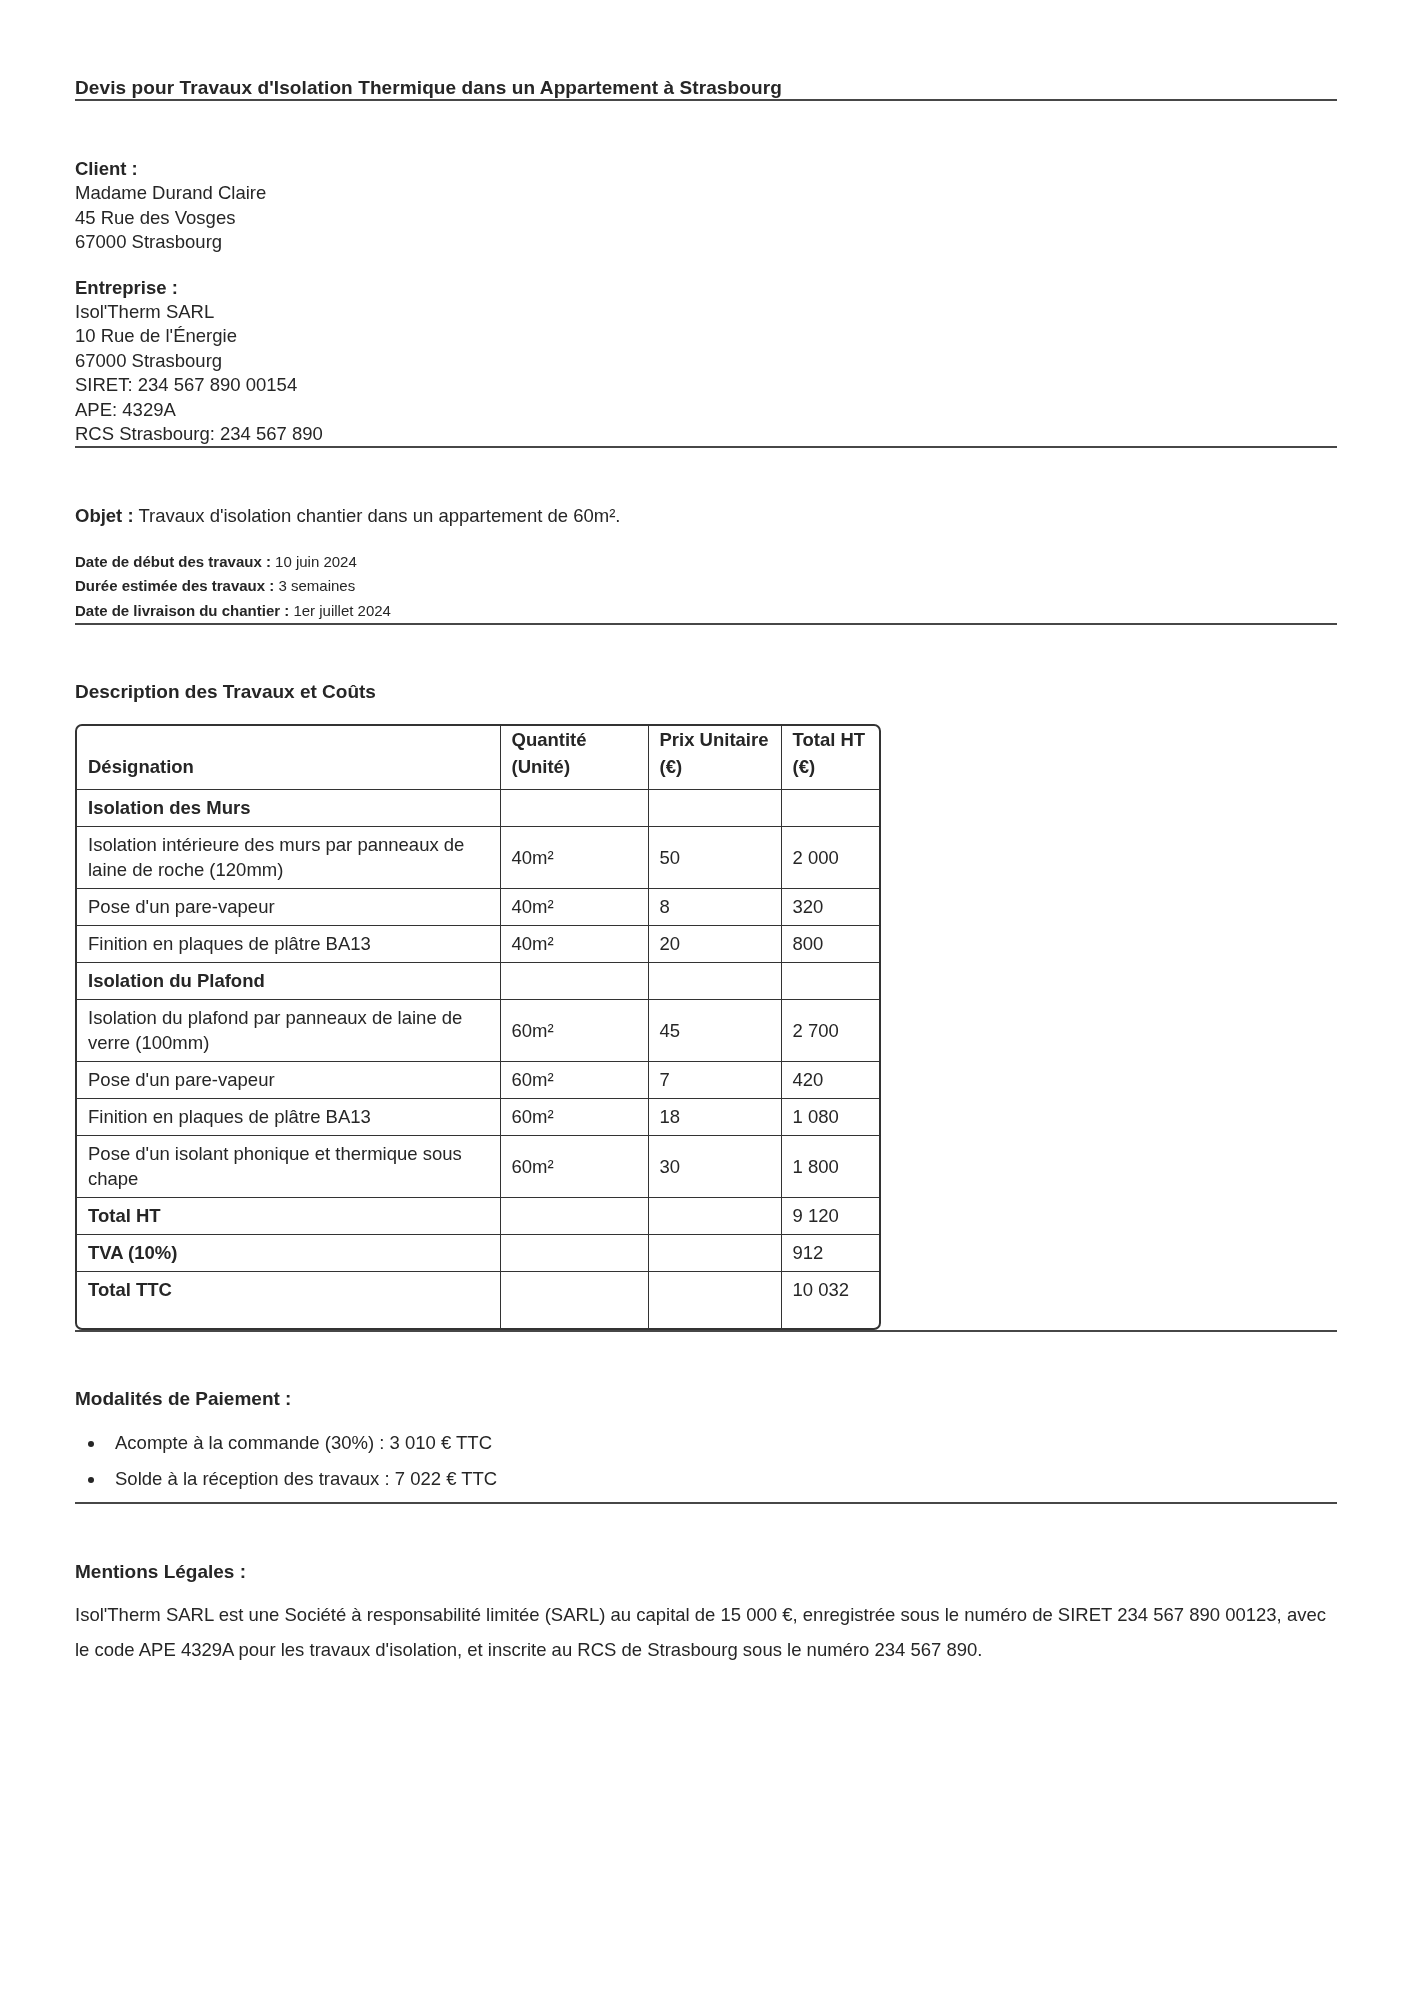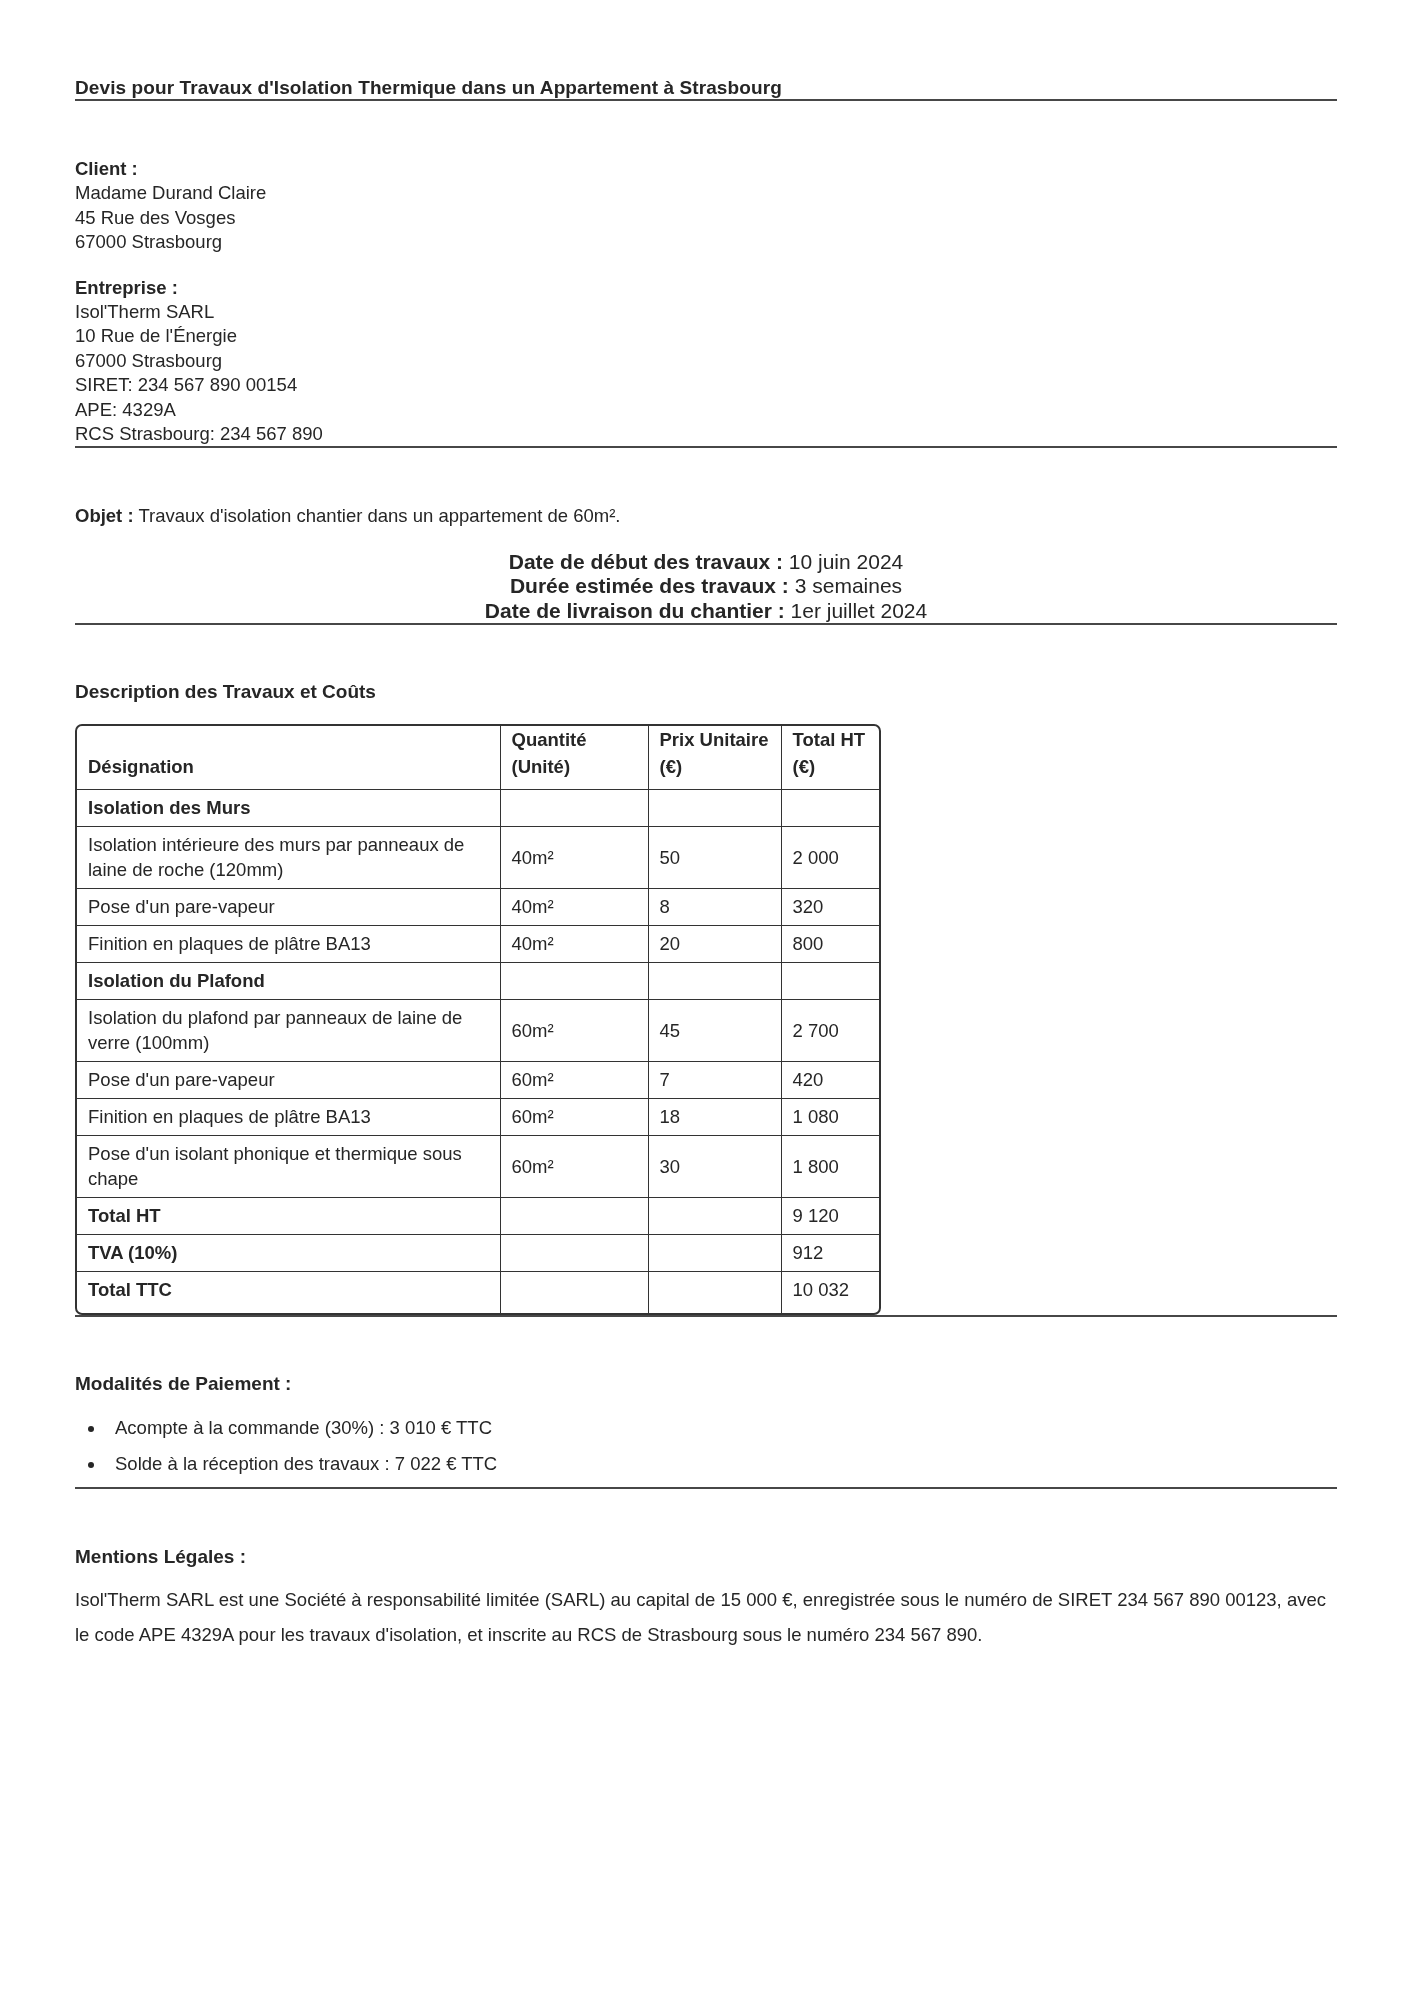--- a/index.html
+++ b/index.html
@@ -35,21 +35,21 @@
   .rule-2 { margin-top: 42px; }
   .rule-3 { margin-top: 44px; }
   .rule-4 { margin-top: 49px; }
   .rule-5 { margin-top: 54px; }
 
   .addr-block { font-size: 18.5px; line-height: 24.4px; }
   .client-block { margin-top: 56px; }
   .entreprise-block { margin-top: 21px; }
 
   .objet-line { margin-top: 56px; font-size: 18.5px; line-height: 24.5px; }
-  .dates-block { margin-top: 21px; font-size: 21px; line-height: 24.5px; text-align: center; }
+  .dates-block { margin-top: 21px; font-size: 15px; line-height: 24.5px; }
 
   .table-heading, .section-heading {
     font-size: 19px;
     font-weight: bold;
     margin: 0;
   }
   .desc-heading { margin-top: 56px; }
 
   .table-wrap {
     margin-top: 21px;
@@ -70,21 +70,21 @@
     text-align: left;
     font-weight: normal;
     padding: 5px 10px 6px 11px;
     line-height: 25px;
     overflow: hidden;
   }
   .cost-table th { padding-top: 0; padding-bottom: 9px; }
   .cost-table thead th { border-top: none; }
   .cost-table th:first-child, .cost-table td:first-child { border-left: none; }
   .cost-table th:last-child, .cost-table td:last-child { border-right: none; }
-  .cost-table tr:last-child td { border-bottom: none; padding-bottom: 11px; }
+  .cost-table tr:last-child td { border-bottom: none; padding-bottom: 26px; }
   .col-designation { width: 423px; }
   .col-qty { width: 148px; }
   .col-price { width: 133px; }
   .col-total { width: 102px; }
   .th-designation { vertical-align: bottom; font-weight: bold; }
   .cost-table thead th { font-weight: bold; line-height: 27px; }
   .cost-table tr.row-section td:first-child { font-weight: bold; }
   .cost-table tr.row-total td:first-child { font-weight: bold; }
   .cost-table td { height: 37px; }
 

